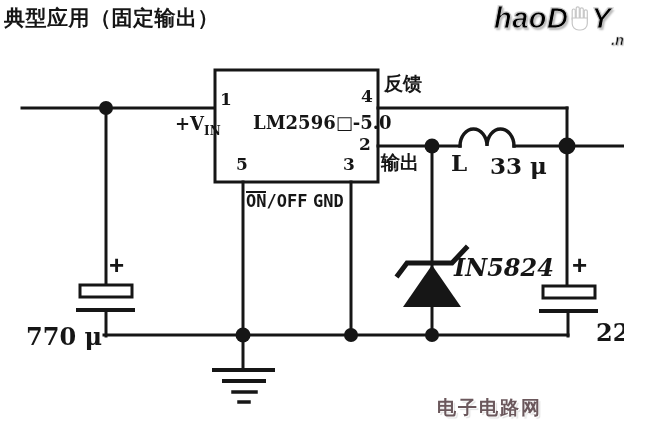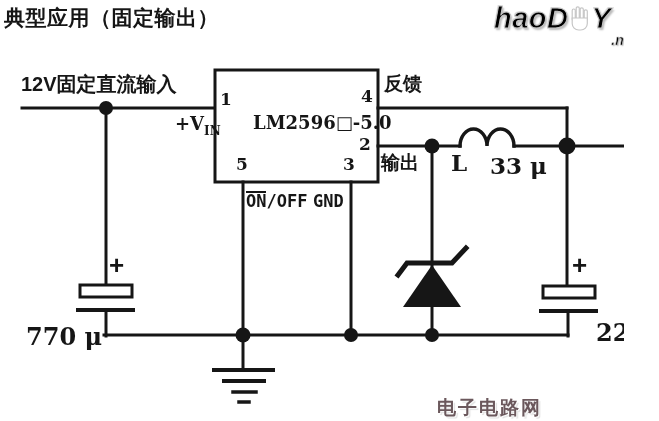--- a/index.html
+++ b/index.html
@@ -139,41 +139,41 @@
           <rect x="10.2" y="1.8" width="3.1" height="13" rx="1.5"></rect>
           <rect x="14.2" y="3.8" width="3.1" height="11" rx="1.5"></rect>
           <path d="M2.2,12 h15.1 v5.5 a6.5,6.5 0 0 1 -6.5,6.5 h-2.1 a6.5,6.5 0 0 1 -6.5,-6.5 z"></path>
         </g>
       </svg>
     </span>
     <span class="logo-y">Y</span>
     <span class="logo-suffix">.net</span>
   </div>
 
-  <div class="lbl input-label">12V固定直流输入</div>
 
   <div class="lbl vin serif"><span>+V</span><sub>IN</sub></div>
 
   <div class="lbl chip-name serif">LM2596□-5.0</div>
 
   <div class="lbl pin pin1 serif">1</div>
   <div class="lbl pin pin4 serif">4</div>
   <div class="lbl pin pin2 serif">2</div>
   <div class="lbl pin pin5 serif">5</div>
   <div class="lbl pin pin3 serif">3</div>
 
   <div class="lbl onoff mono"><span class="ov">ON</span><span>/OFF</span></div>
   <div class="lbl gndlbl mono">GND</div>
 
   <div class="lbl fb-label">反馈</div>
   <div class="lbl outpin-label">输出</div>
 
   <div class="lbl ind-ref serif">L</div>
   <div class="lbl ind-val serif">33 μ</div>
 
+  <div class="lbl diode-label serif">IN5824</div>
 
   <div class="lbl plus plus-in">+</div>
   <div class="lbl plus plus-out">+</div>
 
   <div class="lbl cap-in-label serif">770 μ</div>
   <div class="lbl cap-out-label serif">220 μ</div>
 
   <div class="lbl watermark">
     <div class="wm-site">电子电路网</div>
   </div>

